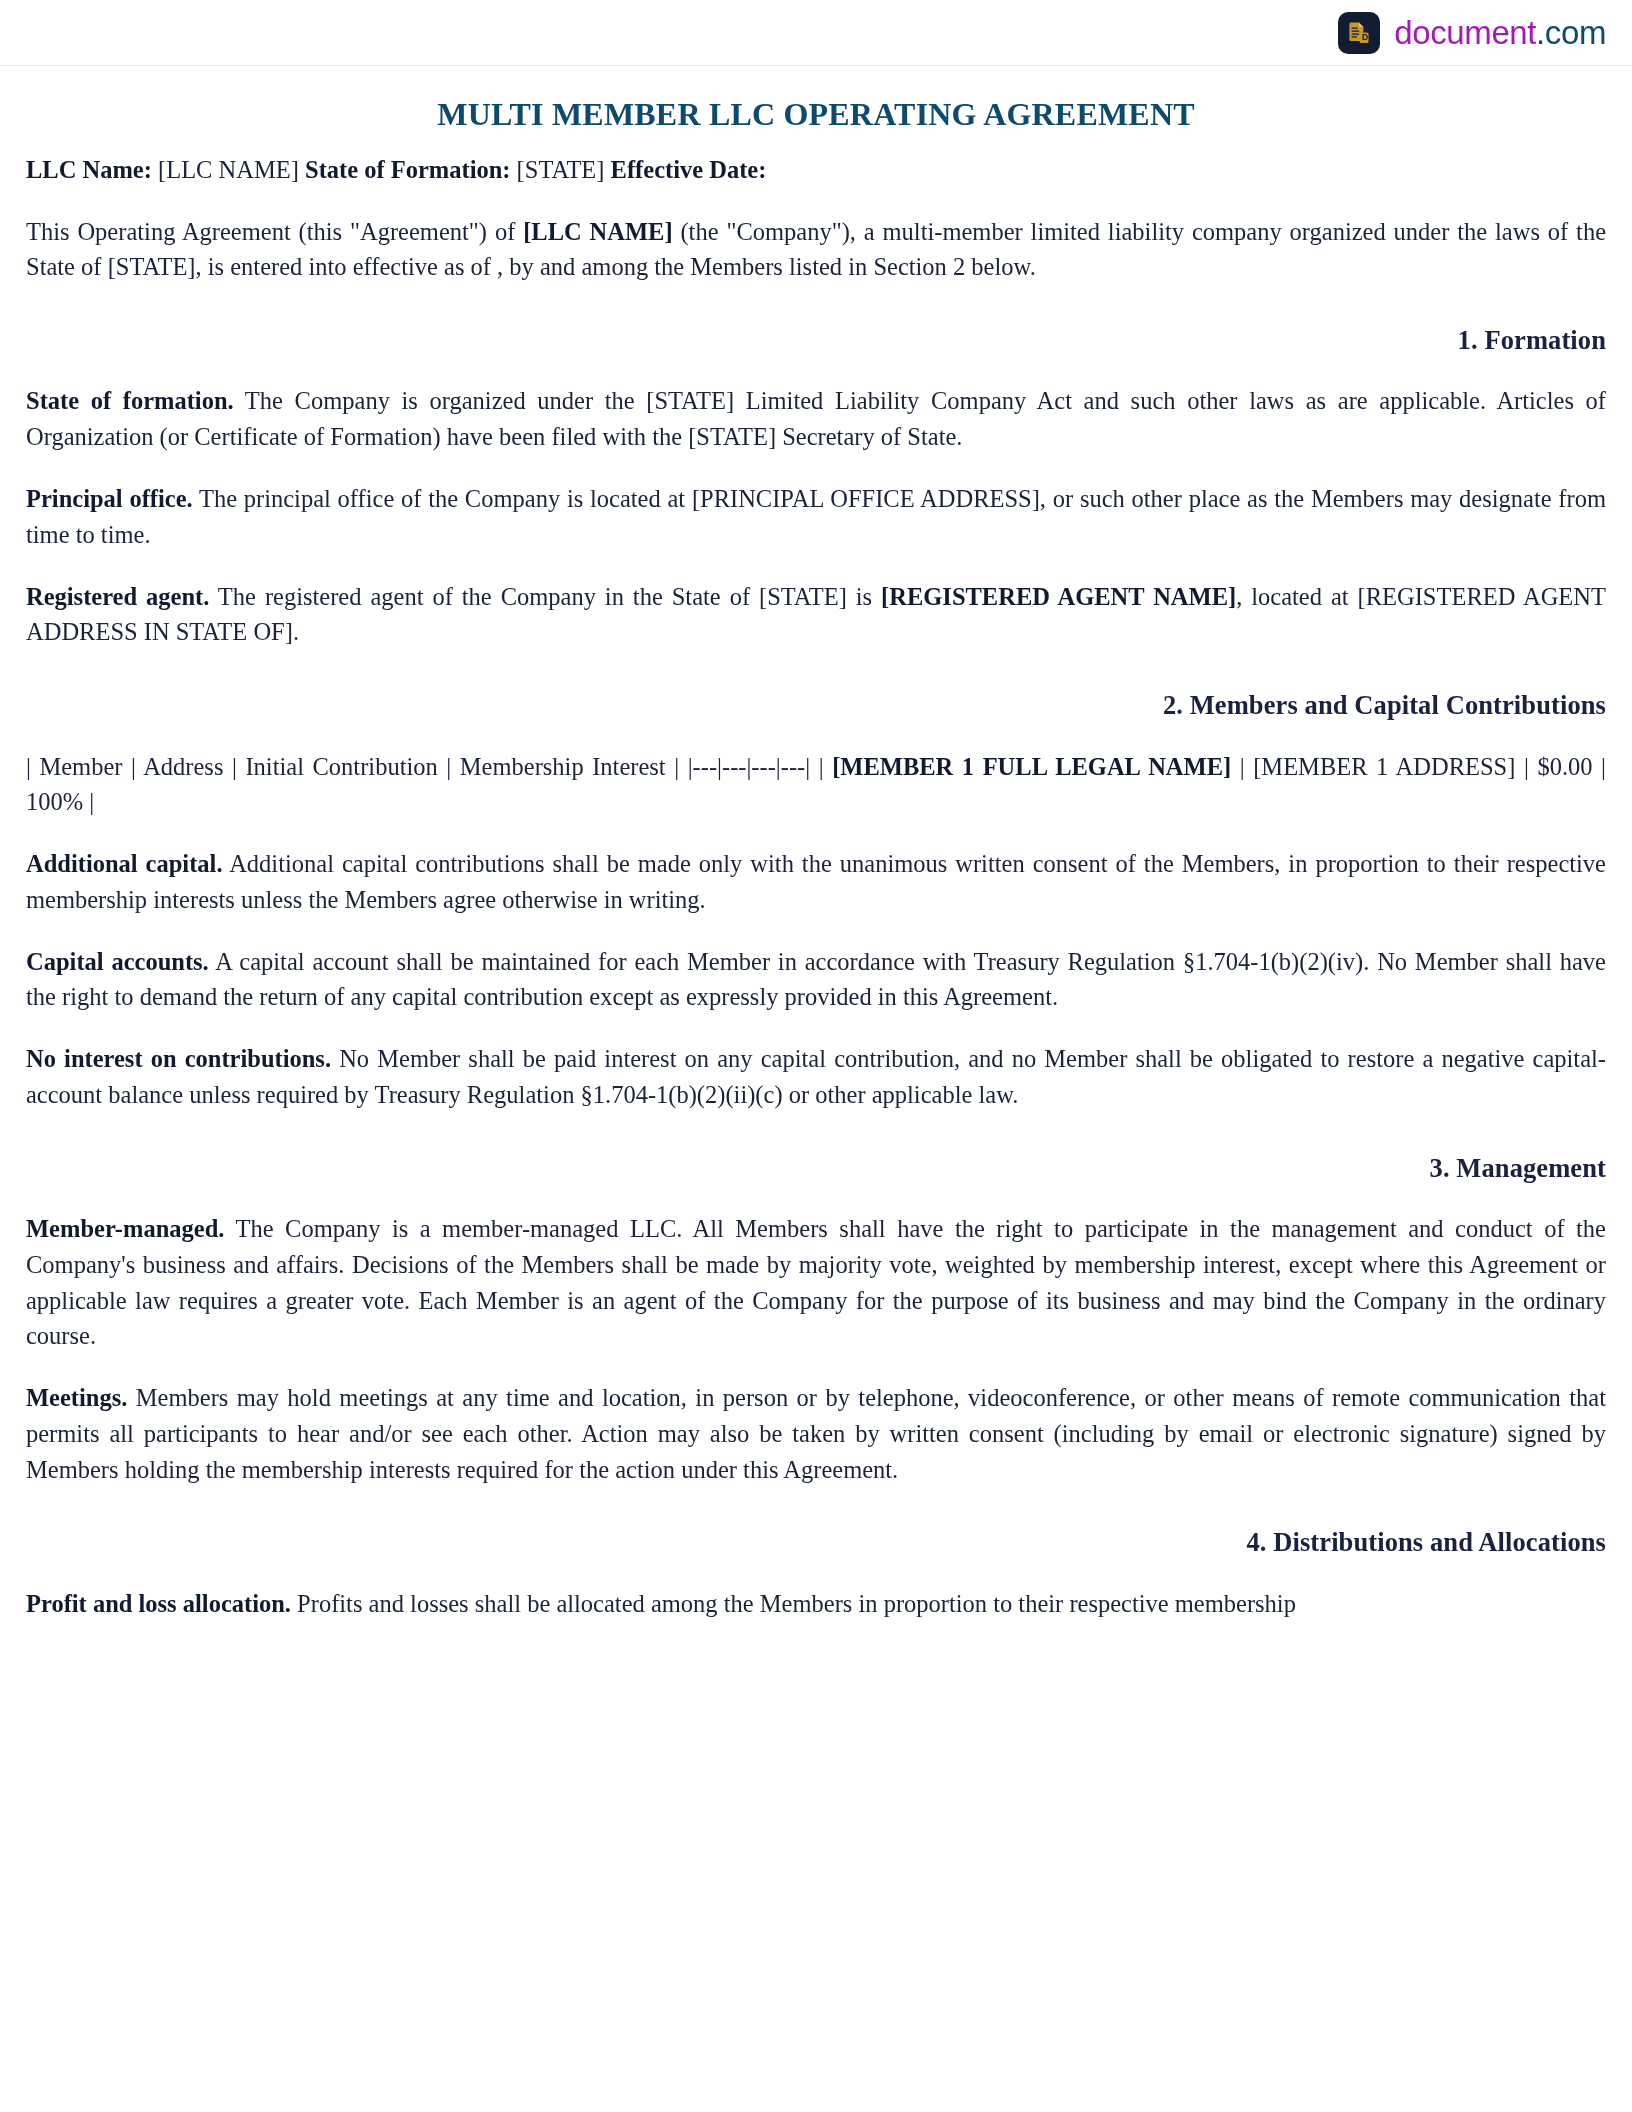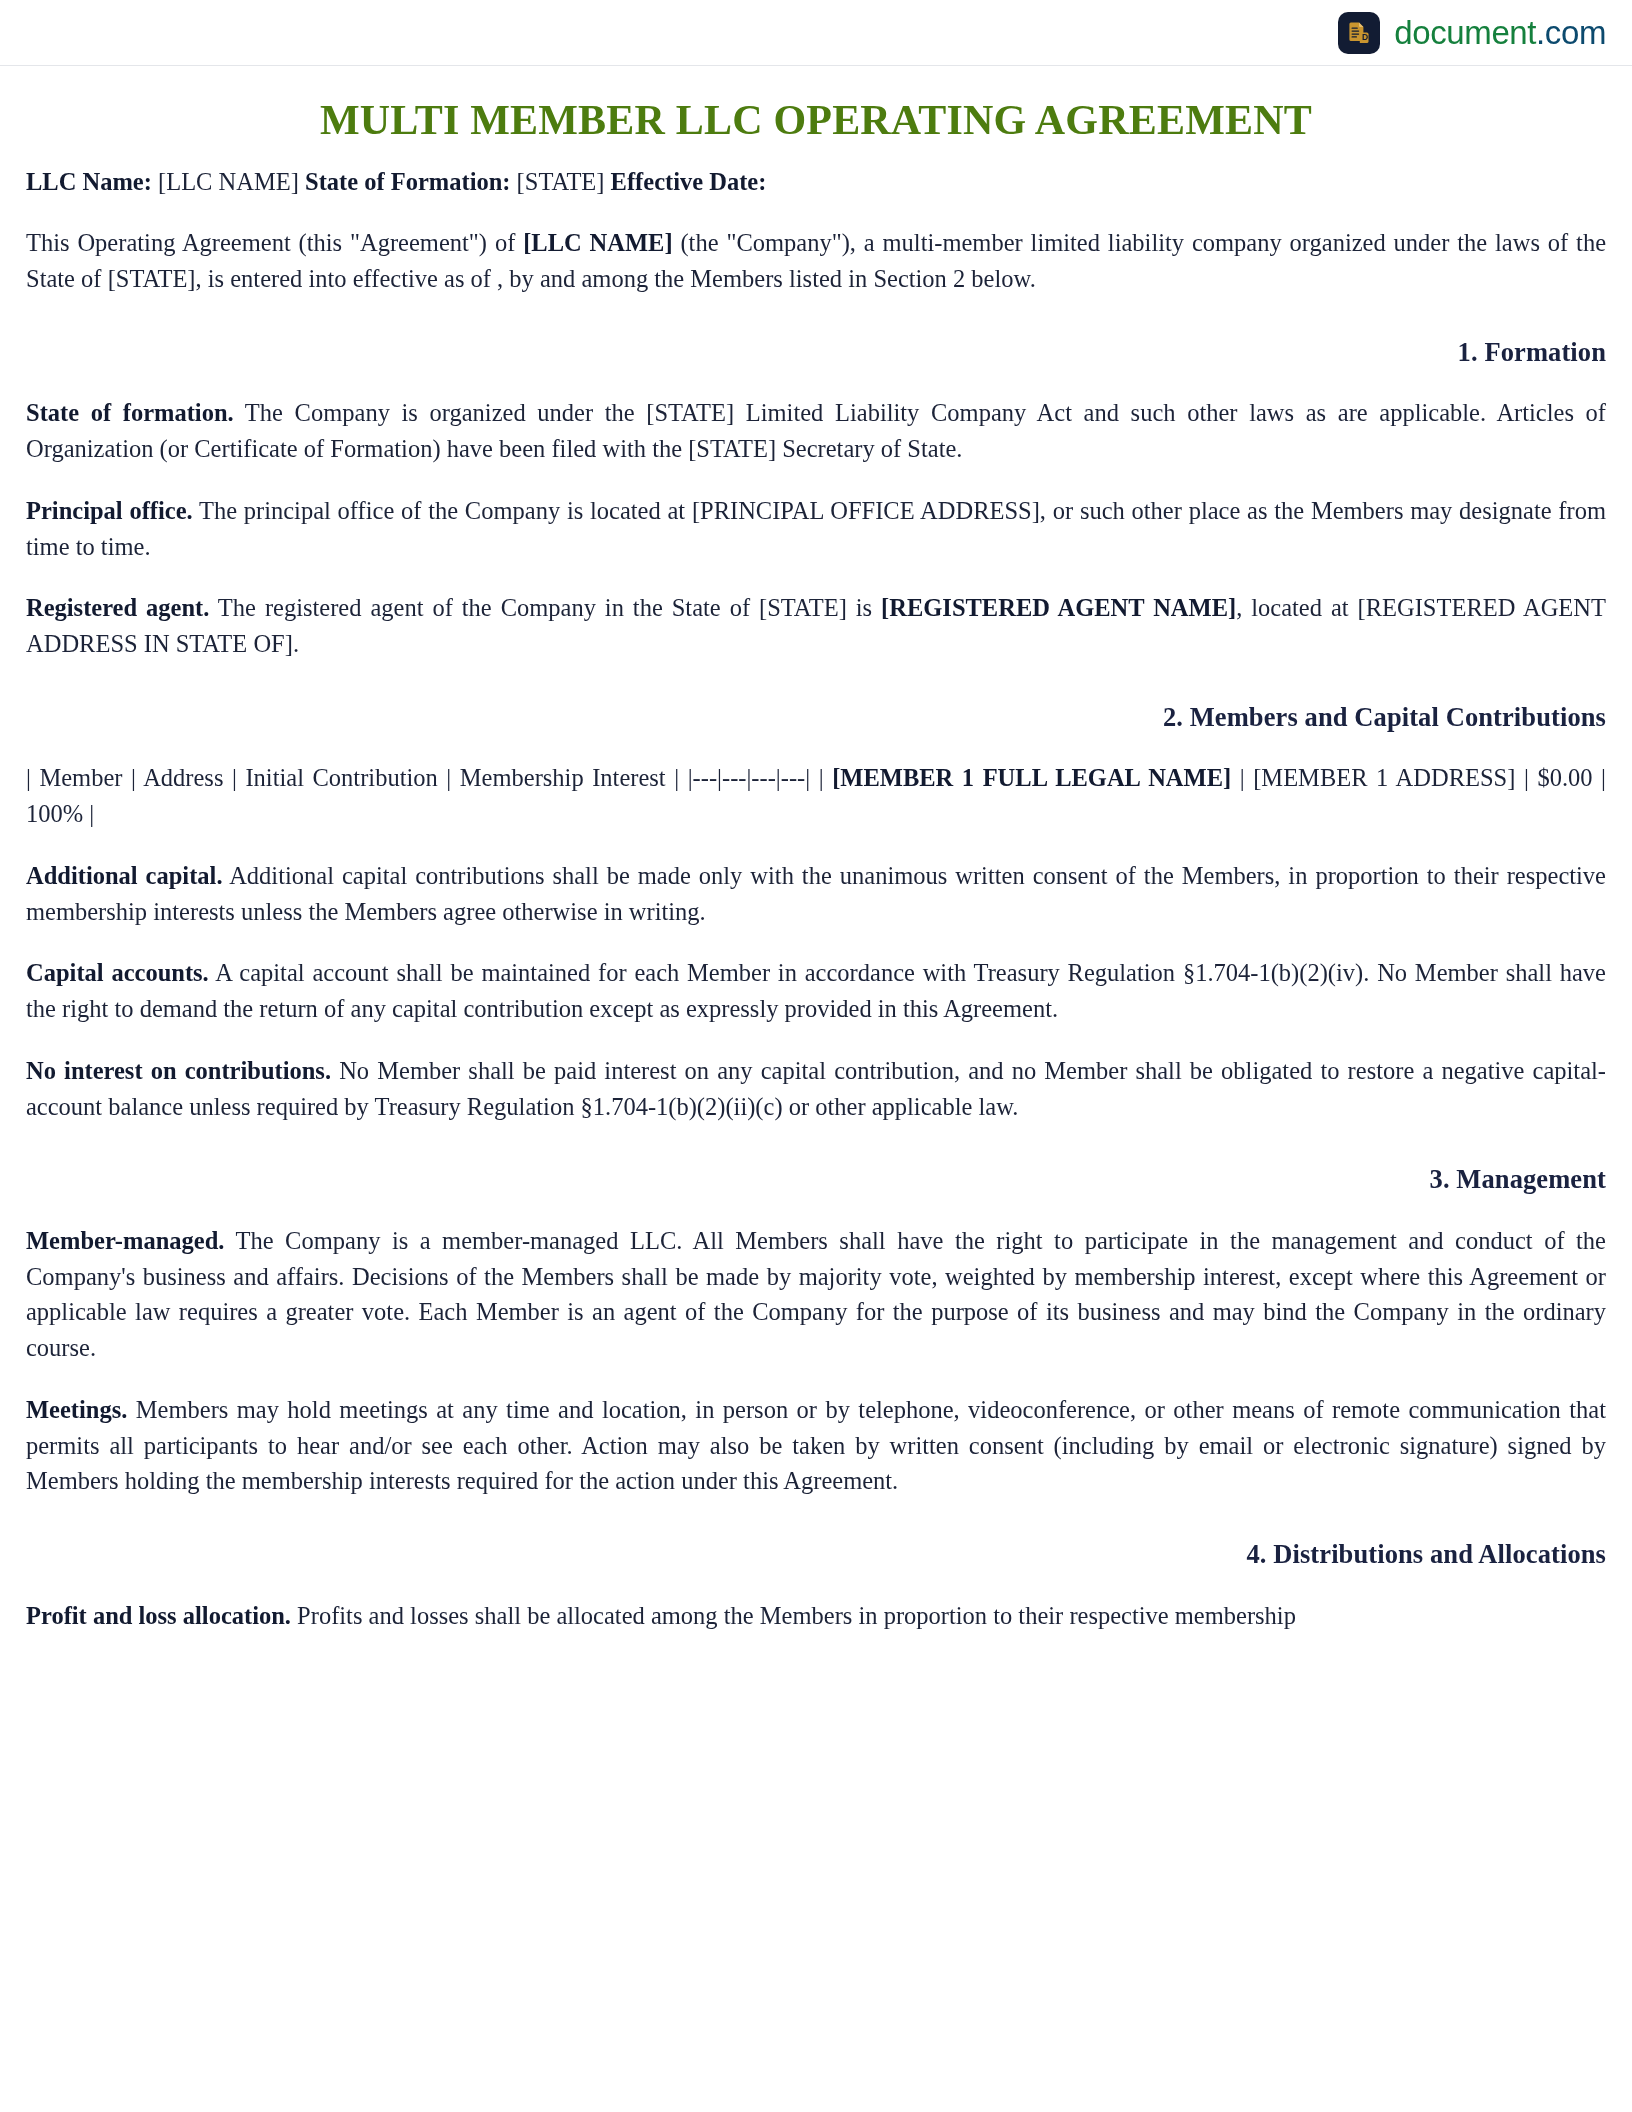--- a/index.html
+++ b/index.html
@@ -44,32 +44,32 @@
     flex: none;
   }
   .brand-mark svg { display: block; }
   .brand-text {
     font-family: "Liberation Sans", "DejaVu Sans", sans-serif;
     font-size: 33px;
     letter-spacing: -0.4px;
     line-height: 1;
     white-space: nowrap;
   }
-  .brand-text .b-main { color: #15803d; font-weight: 400; }
+  .brand-text .b-main { color: #a21caf; font-weight: 400; }
   .brand-text .b-tld  { color: #0c4a6e; font-weight: 400; }
 
   
   .page {
     padding: 0 26px;
   }
   .doc-title {
     text-align: center;
-    font-size: 42px;
+    font-size: 32px;
     font-weight: 700;
-    color: #4d7c0f;
+    color: #0c4a6e;
     letter-spacing: 0.2px;
     margin: 30px 0 0 0;
     line-height: 1.18;
   }
 
   h2.section-heading {
     font-size: 26.5px;
     font-weight: 700;
     color: #1a2240;
     margin: 38px 0 0 0;

